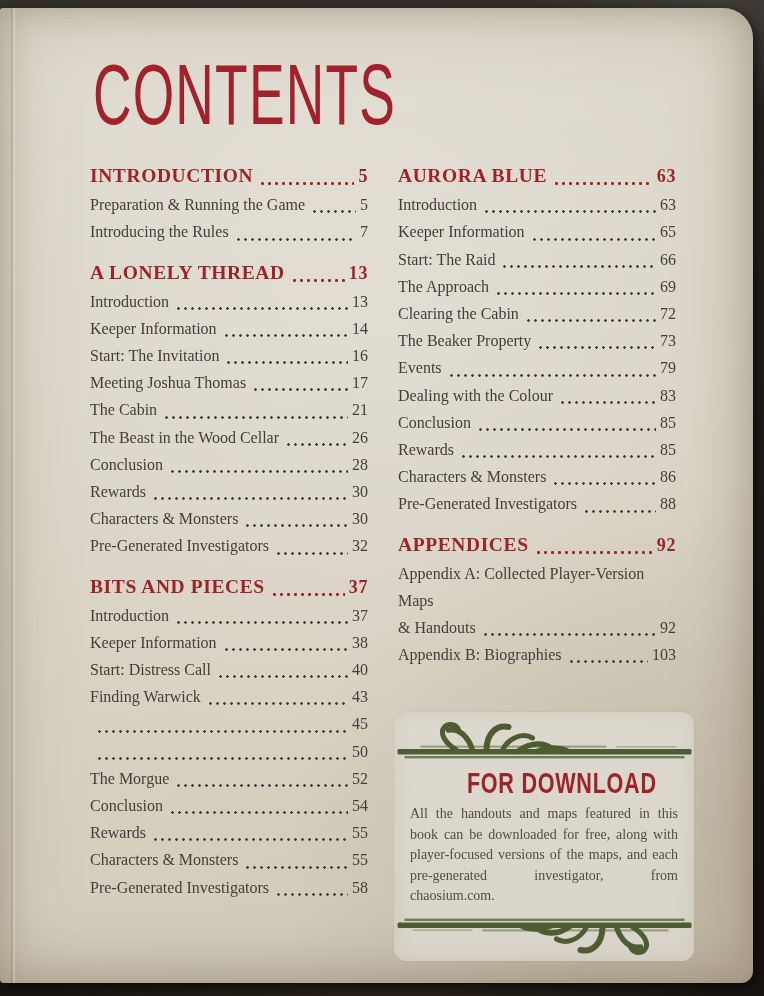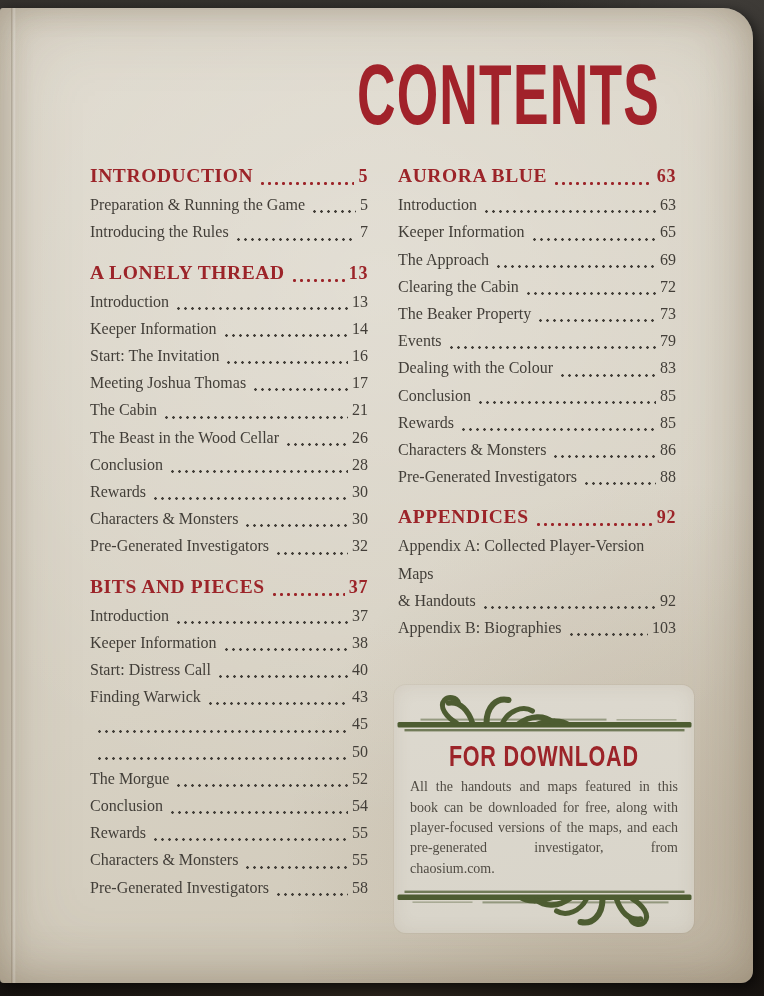--- a/index.html
+++ b/index.html
@@ -22,23 +22,23 @@
       inset 0 0 80px rgba(108,88,60,.26),
       inset -10px -14px 46px rgba(100,80,55,.16),
       inset 6px 4px 26px rgba(110,92,66,.18),
       3px 4px 14px rgba(0,0,0,.65);
   }
   .page::before{ 
     content:"";position:absolute;top:0;bottom:0;left:11px;width:5px;
     background:linear-gradient(90deg, rgba(90,72,50,.28), rgba(255,255,255,.25) 60%, transparent);
   }
   .title{
-    margin:50px 0 30px;text-align:right;
+    margin:50px 0 30px;text-align:left;
     font-family:"Liberation Sans","DejaVu Sans",sans-serif;
-    font-weight:bold;font-size:86px;line-height:.85;
+    font-weight:normal;font-size:86px;line-height:.85;
     color:var(--title-red);white-space:nowrap;
   }
   .title .squeeze{display:inline-block;transform:scaleX(.62);letter-spacing:2px;}
   .toc{display:flex;gap:30px;padding-left:90px;}
   .col{width:278px;}
   .section{margin-bottom:12px;}
   .row{display:flex;align-items:baseline;}
   .heading-row{
     line-height:29px;font-weight:bold;font-size:19.5px;letter-spacing:.6px;
     color:var(--red);
@@ -54,21 +54,21 @@
   
   .dl-box{
     width:300px;margin:44px 0 0 -4px;border-radius:12px;
     background:linear-gradient(170deg,#ddd9cf,#d8d4c9);
     box-shadow:inset 0 0 18px rgba(120,100,70,.12), 0 0 0 1px rgba(90,75,55,.05);
     padding:6px 0 2px;overflow:visible;
   }
   .divider{display:block;width:105%;margin-left:-2.5%;height:46px;color:var(--green);}
   .divider.flip{transform:rotate(180deg);}
   .dl-title{
-    text-align:center;margin:4px 0 6px;white-space:nowrap;
+    text-align:right;margin:4px 0 6px;white-space:nowrap;
     font-family:"Liberation Sans","DejaVu Sans",sans-serif;font-weight:bold;
     font-size:30px;line-height:1;color:var(--red);
   }
   .dl-title .squeeze{display:inline-block;transform:scaleX(.72);letter-spacing:1px;}
   .dl-body{
     margin:0 16px 6px;font-size:14px;line-height:1.46;color:#514c44;
     text-align:justify;
   }
 </style>
 </head>
@@ -246,20 +246,25 @@
             <span class="entry-label">Introduction</span>
             <span class="leader"></span>
             <span class="entry-page">63</span>
           </div>
           <div class="row entry-row">
             <span class="entry-label">Keeper Information</span>
             <span class="leader"></span>
             <span class="entry-page">65</span>
           </div>
           <div class="row entry-row">
+            <span class="entry-label">Start: The Raid</span>
+            <span class="leader"></span>
+            <span class="entry-page">66</span>
+          </div>
+          <div class="row entry-row">
             <span class="entry-label">The Approach</span>
             <span class="leader"></span>
             <span class="entry-page">69</span>
           </div>
           <div class="row entry-row">
             <span class="entry-label">Clearing the Cabin</span>
             <span class="leader"></span>
             <span class="entry-page">72</span>
           </div>
           <div class="row entry-row">

